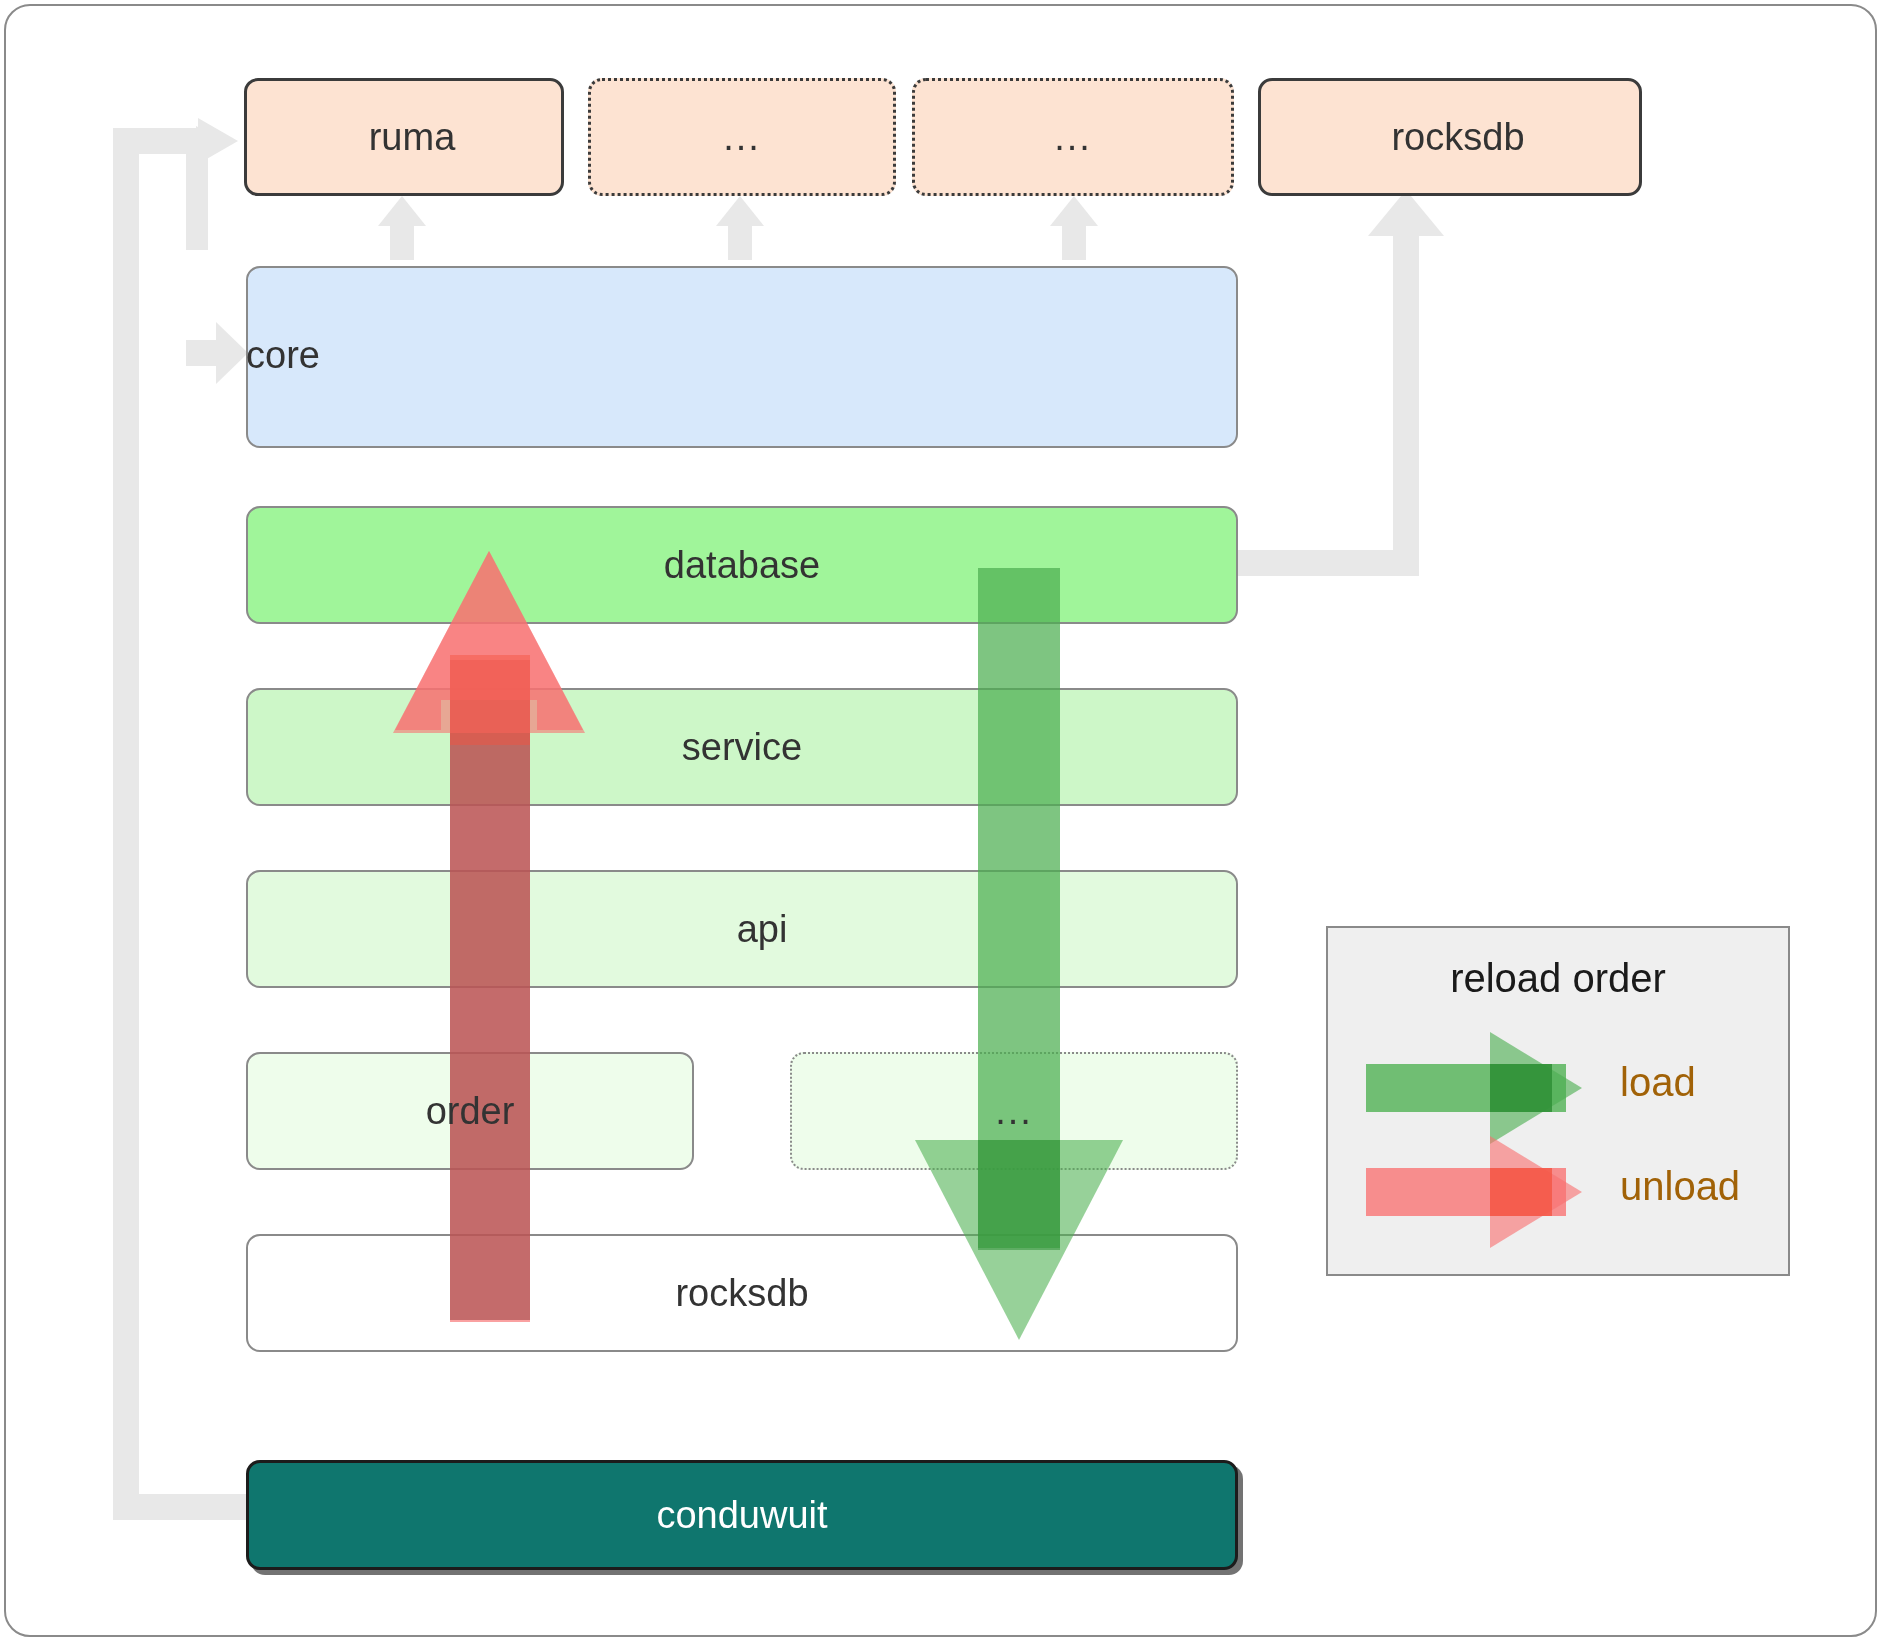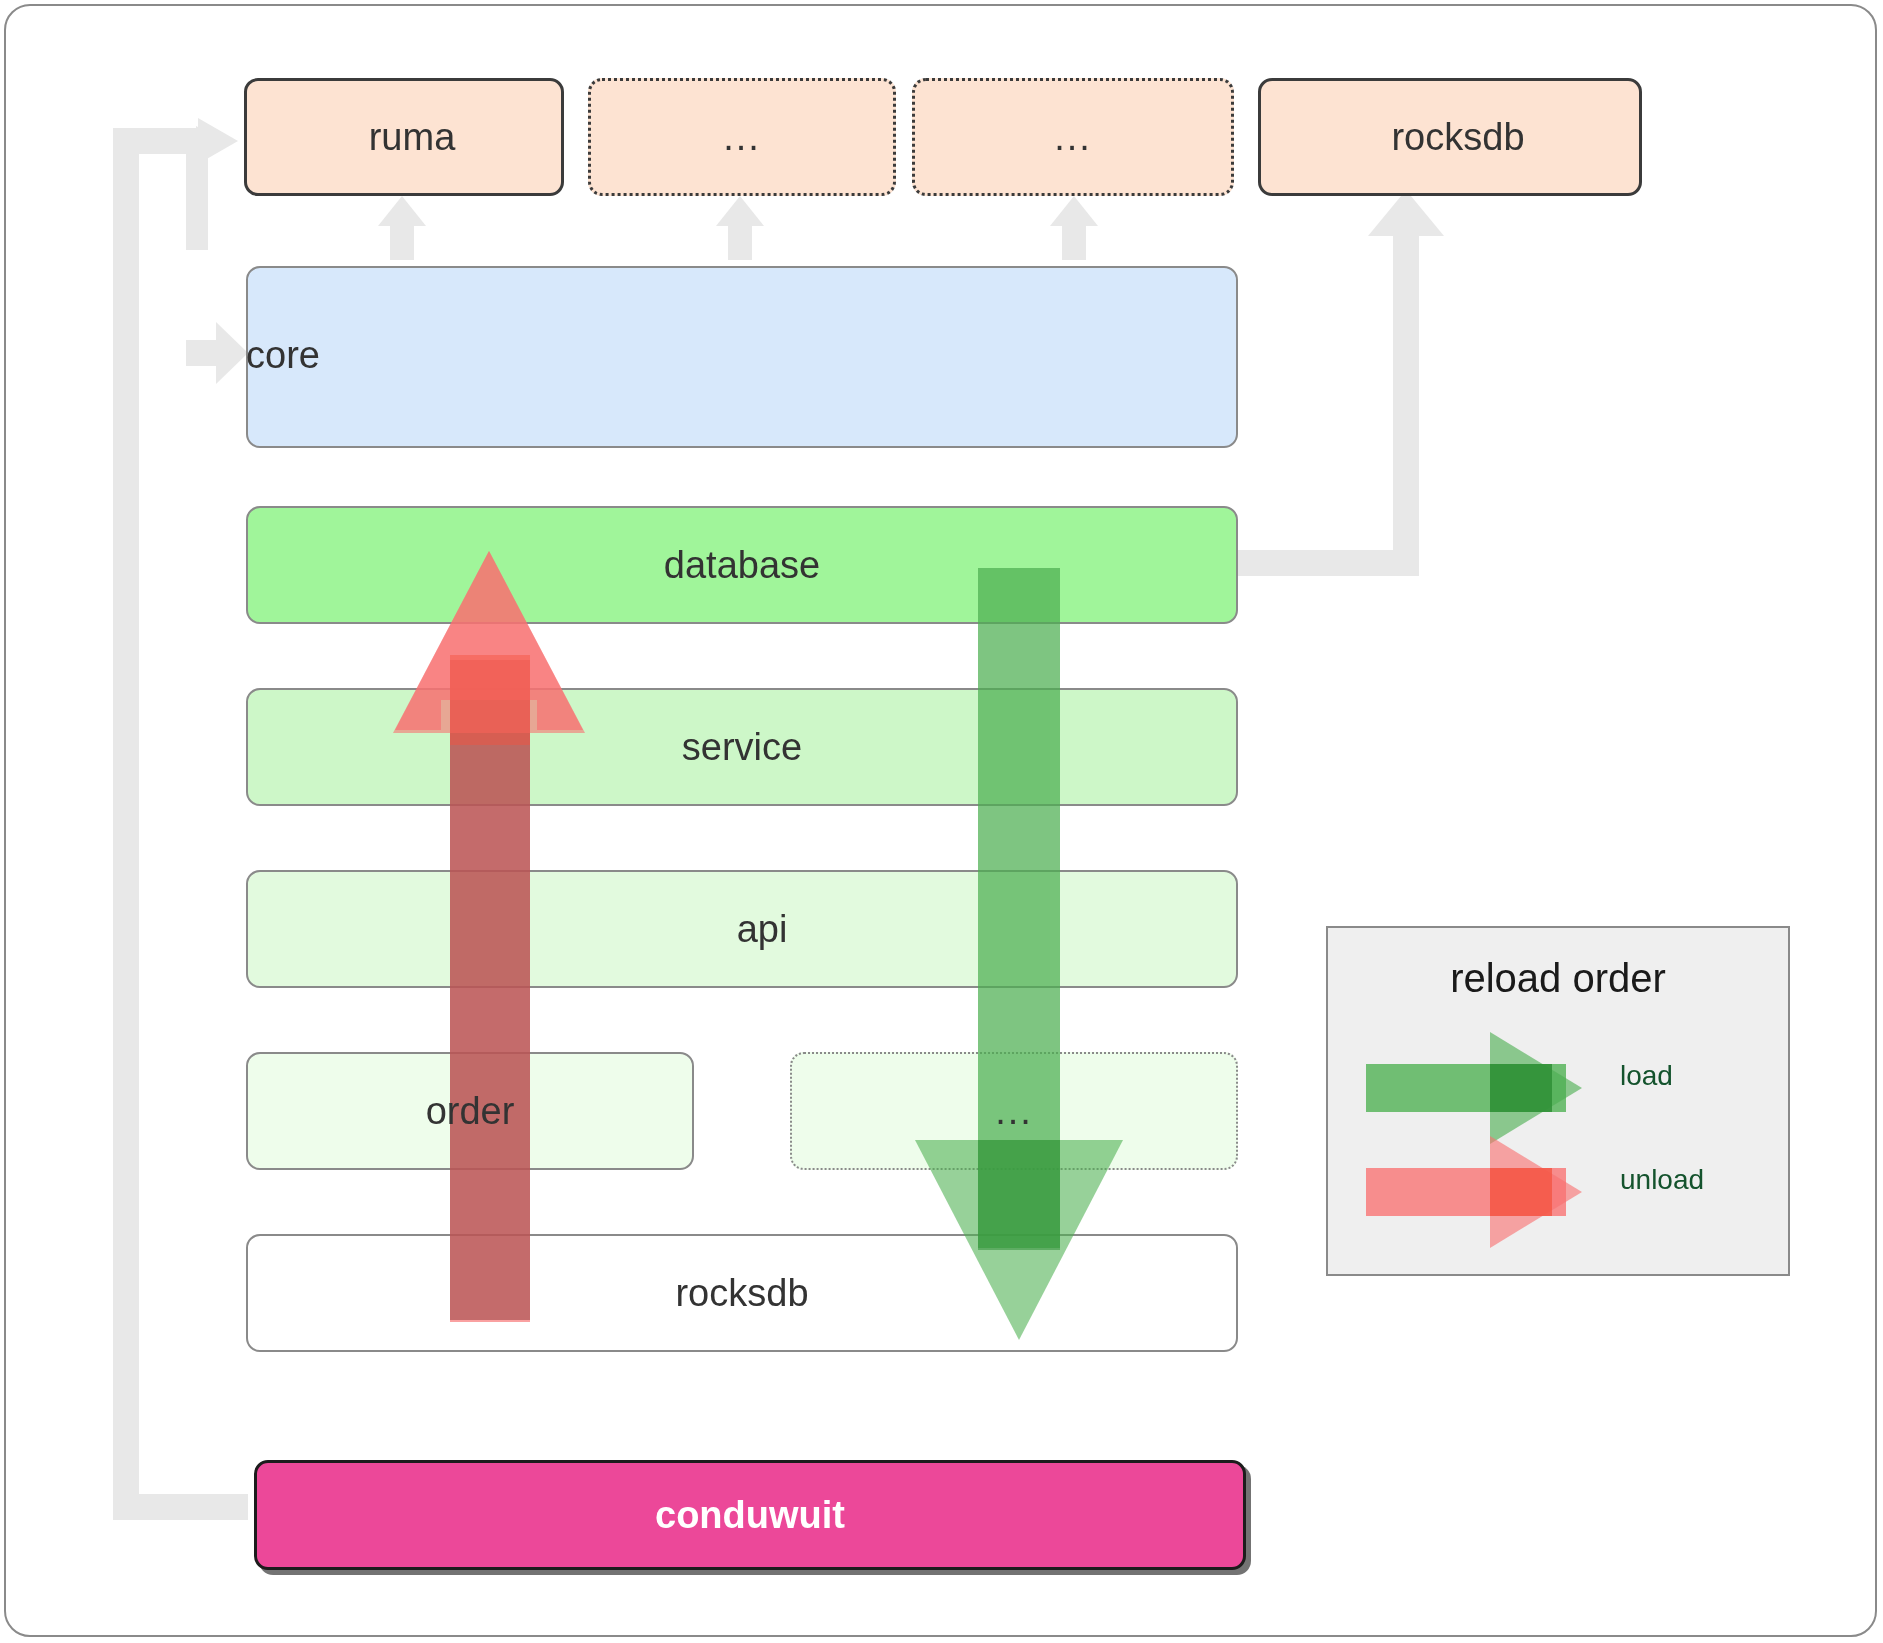--- a/index.html
+++ b/index.html
@@ -40,26 +40,25 @@
 
   .box-solid-dark { border: 3px solid #3b3b3b; padding-left: 16px; }
   .box-dotted-dark { border: 3px dotted #3b3b3b; }
   .box-solid-gray { border: 2px solid #8a8a8a; }
   .box-dotted-gray { border: 2px dotted #8a8a8a; }
 
   .peach { background: #fde3d2; }
   .blue  { background: #d7e8fb; }
 
   #box-conduwuit {
-    background: #ec4899;
+    background: #0f766e;
     color: #ffffff;
-    font-weight: bold;
+    font-weight: normal;
     border: 3px solid #1c1c1c;
     box-shadow: 5px 5px 0 rgba(0,0,0,0.55);
-    margin-left: 8px;
   }
 
   
   #gray-layer, #flow-layer, #label-layer {
     position: absolute;
     left: 0; top: 0;
     width: 1883px; height: 1643px;
     pointer-events: none;
   }
   #gray-layer { z-index: 2; }
@@ -89,22 +88,22 @@
   #legend-title {
     position: absolute;
     left: 0; top: 28px;
     width: 100%;
     text-align: center;
     font-size: 40px;
     color: #1a1a1a;
   }
   .legend-text {
     position: absolute;
-    font-size: 28px;
-    color: #14532d;
+    font-size: 40px;
+    color: #a16207;
     z-index: 7;
     white-space: nowrap;
   }
   #legend-load-text { left: 1620px; top: 1060px; }
   #legend-unload-text { left: 1620px; top: 1164px; }
 
   .ellipsis-dots { letter-spacing: 2px; }
 </style>
 </head>
 <body>

